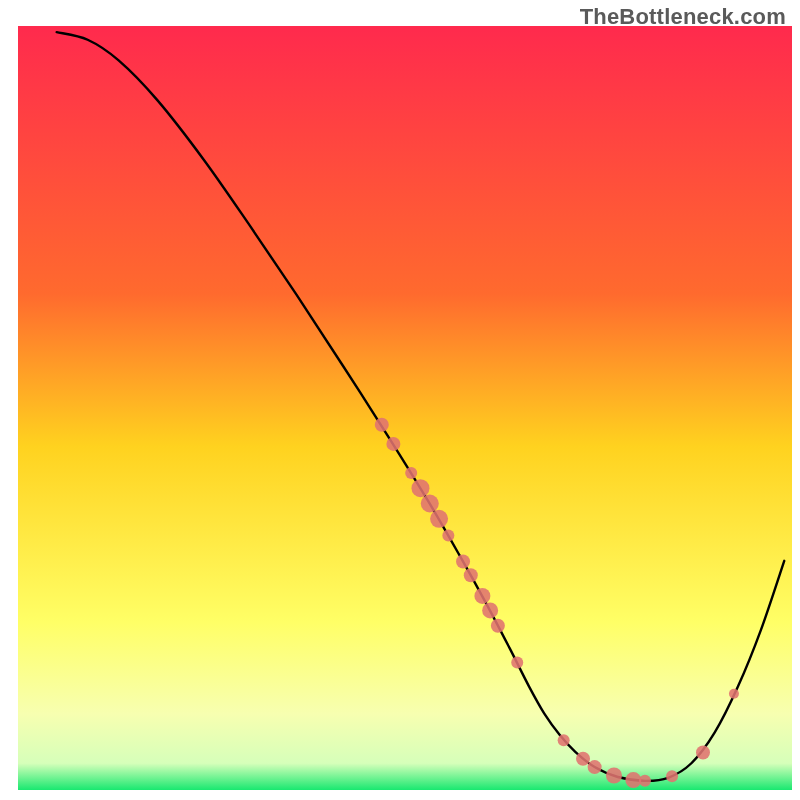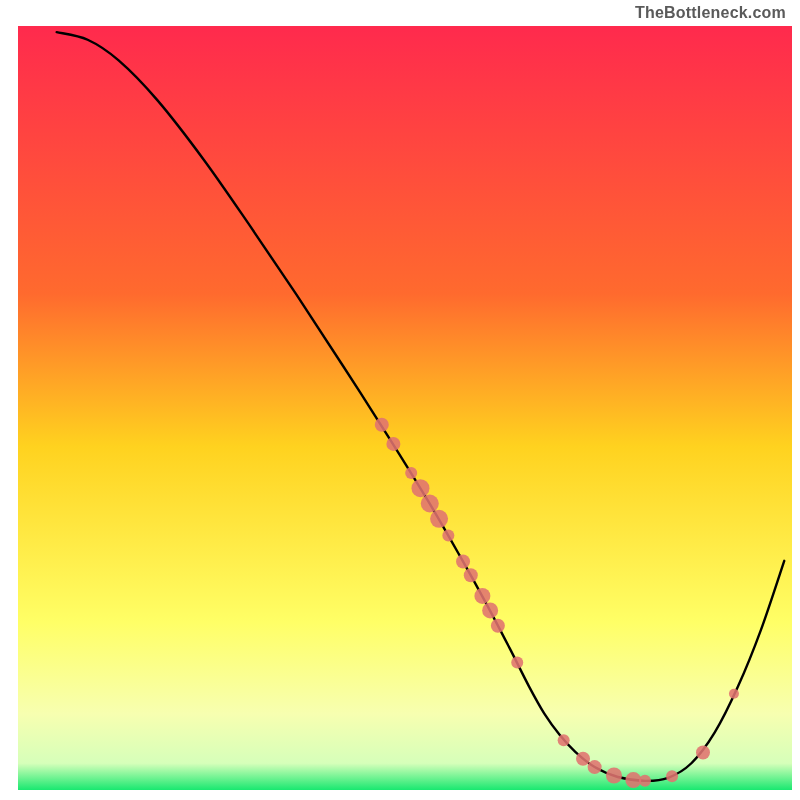--- a/index.html
+++ b/index.html
@@ -13,21 +13,21 @@
   }
   .stage {
     position: relative;
     width: 800px;
     height: 800px;
   }
   .watermark {
     position: absolute;
     top: 4px;
     right: 14px;
-    font-size: 16px;
+    font-size: 22px;
     font-weight: 600;
     color: #5a5a5a;
     letter-spacing: 0.2px;
   }
   svg.plot {
     position: absolute;
     top: 0;
     left: 0;
   }
 </style>

